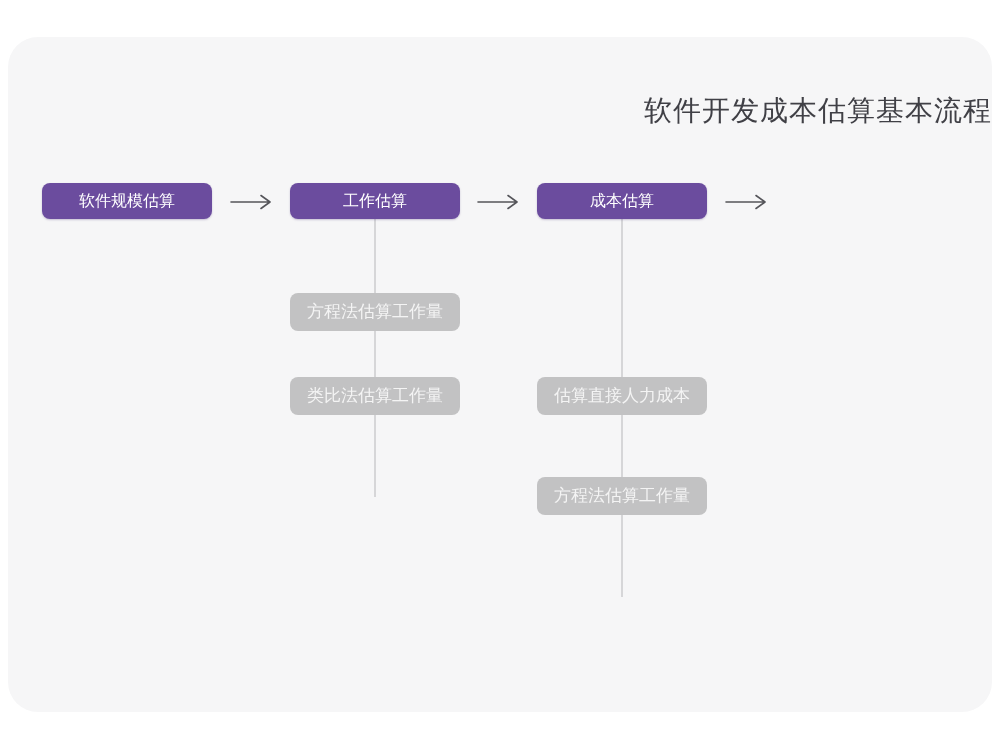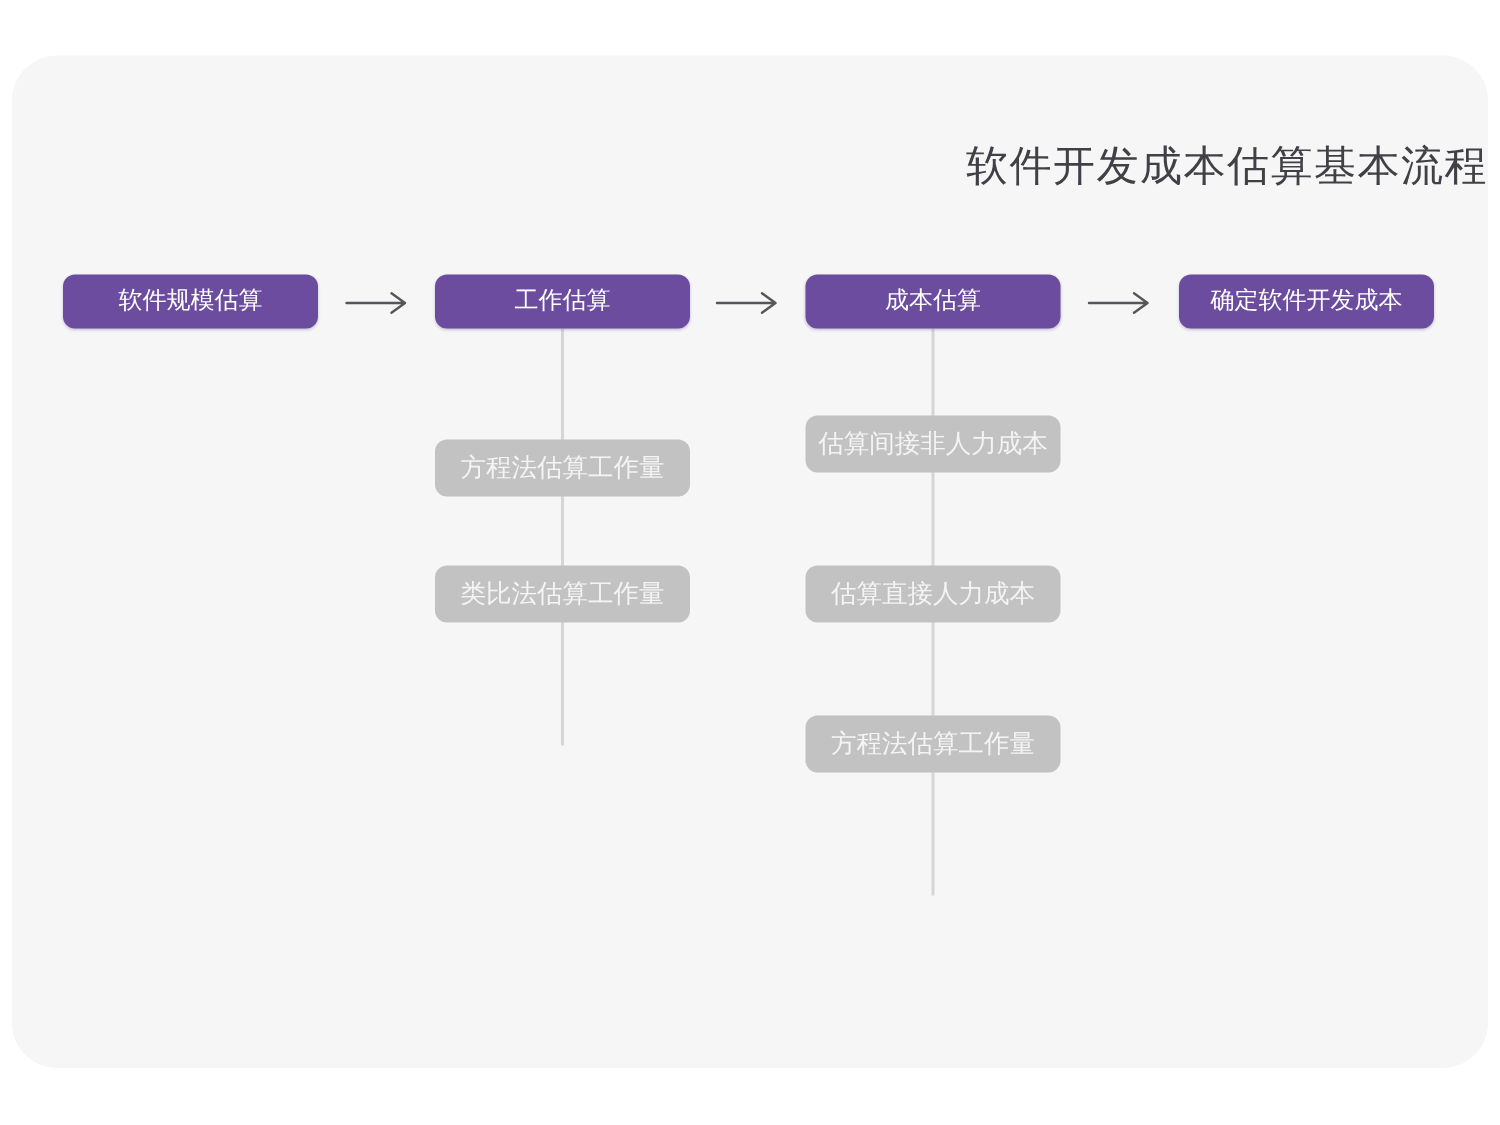--- a/index.html
+++ b/index.html
@@ -112,23 +112,21 @@
     <svg class="arrow" id="arrow-2" width="44" height="22" viewBox="0 0 44 22">
       <path d="M2 11 H40 M32 4.5 L41 11 L32 17.5" fill="none" stroke="#55555a" stroke-width="1.6" stroke-linecap="round" stroke-linejoin="round"></path>
     </svg>
 
     <div class="stage" id="stage-3">成本估算</div>
 
     <svg class="arrow" id="arrow-3" width="44" height="22" viewBox="0 0 44 22">
       <path d="M2 11 H40 M32 4.5 L41 11 L32 17.5" fill="none" stroke="#55555a" stroke-width="1.6" stroke-linecap="round" stroke-linejoin="round"></path>
     </svg>
 
-    <div class="stage" id="stage-4">确定软件开发成本</div>
 
     <div class="substep" id="work-substep-1">方程法估算工作量</div>
     <div class="substep" id="work-substep-2">类比法估算工作量</div>
 
-    <div class="substep" id="cost-substep-1">估算间接非人力成本</div>
     <div class="substep" id="cost-substep-2">估算直接人力成本</div>
     <div class="substep" id="cost-substep-3">方程法估算工作量</div>
 
   </div>
 </div>
 
 </body></html>

